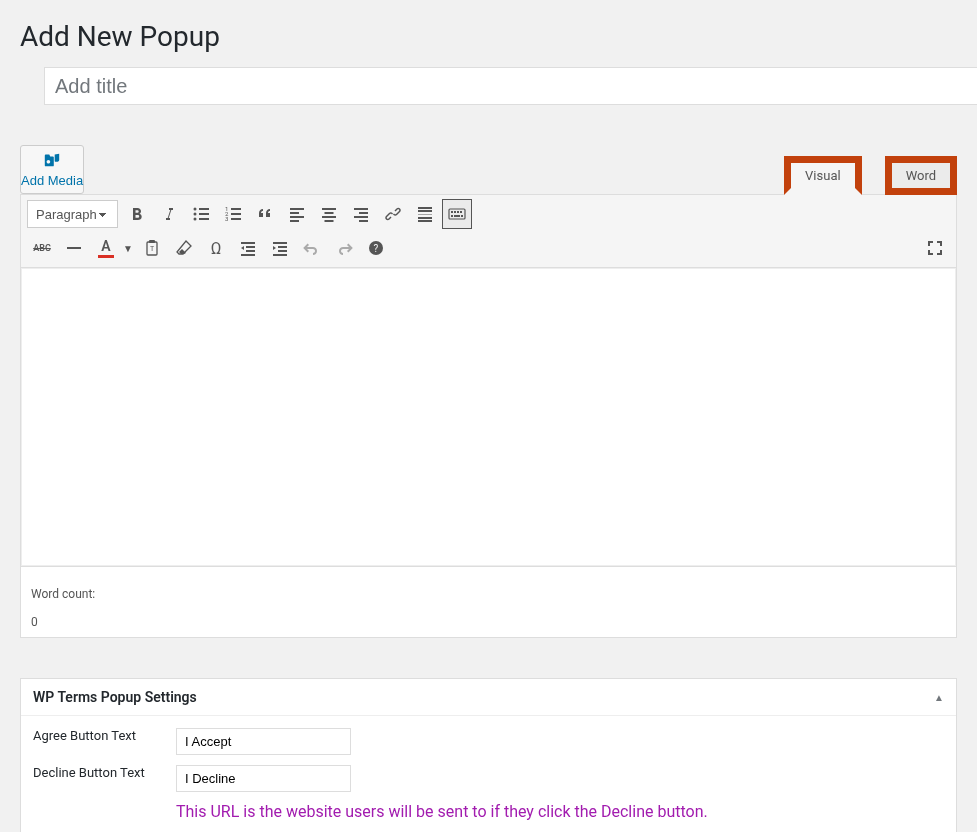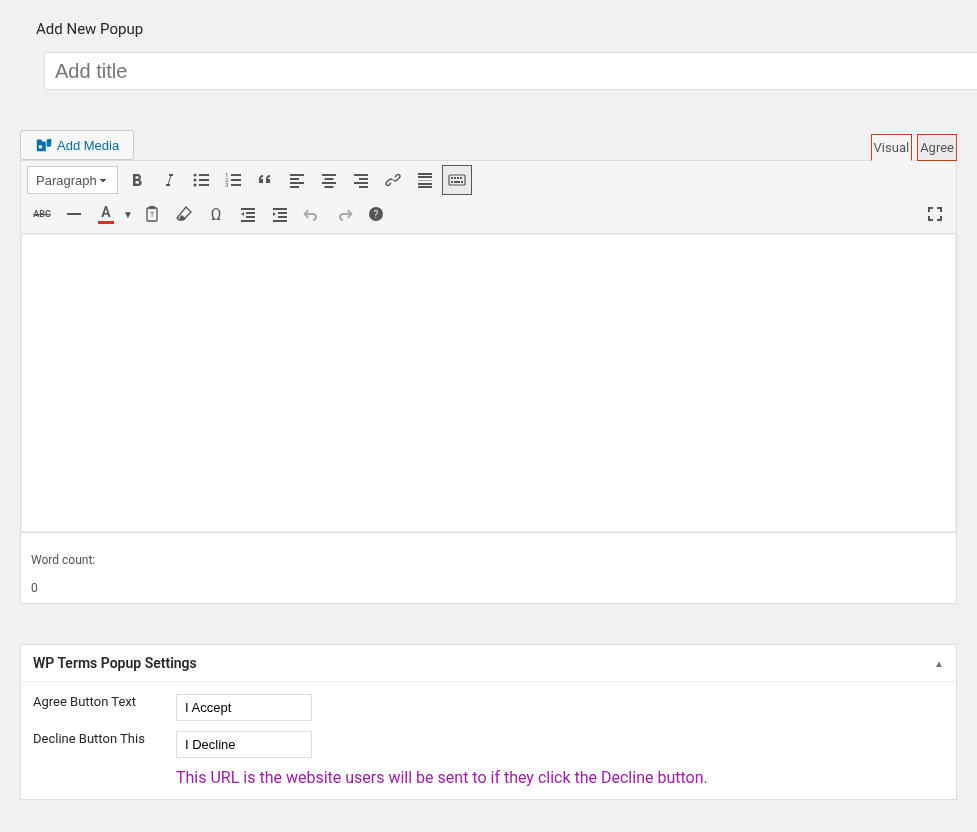--- a/index.html
+++ b/index.html
@@ -6,23 +6,23 @@
   body {
     margin: 0;
     padding: 20px;
     background: #f1f1f1;
     font-family: -apple-system, BlinkMacSystemFont, "Segoe UI", Roboto, sans-serif;
     font-size: 13px;
     color: #23282d;
     width: 977px;
   }
   h1.page-title {
-    font-size: 15px;
+    font-size: 28px;
     font-weight: 400;
-    margin: 0 0 14px 16px;
+    margin: 0 0 14px 0;
     padding: 0;
     color: #23282d;
   }
   .title-input {
     width: 100%;
     height: 38px;
     padding: 3px 10px;
     font-size: 20px;
     line-height: 1.3;
     background: #fff;
@@ -37,41 +37,42 @@
   .media-row {
     display: flex;
     justify-content: space-between;
     align-items: flex-end;
     margin-bottom: 0;
   }
   .add-media-btn {
     display: inline-flex;
     align-items: center;
     gap: 4px;
-    padding: 5px 14px;
+    padding: 5px 0;
     background: #f7f7f7;
     border: 1px solid #ccc;
     border-radius: 3px;
     color: #0073aa;
     font-size: 13px;
     cursor: pointer;
+    flex-direction: column;
   }
   .media-icon { width:18px; height:18px; }
   .tabs {
     display: flex;
     position: relative;
     top: 1px;
   }
   .tab {
-    padding: 5px 2px;
-    border: 1px solid #c2410c;
+    padding: 5px 14px;
+    border: 7px solid #c2410c;
     background: #ebebeb;
     color: #555;
     cursor: pointer;
-    margin-left: 5px;
+    margin-left: 23px;
   }
   .tab.active {
     background: #f5f5f5;
     border-bottom-color: #f5f5f5;
     color: #555;
   }
   .toolbar {
     background: #f5f5f5;
     border: 1px solid #ddd;
     border-bottom: 0;
@@ -149,21 +150,21 @@
     font-size:14px;font-weight:600;color:#23282d;
     cursor:pointer;
   }
   .metabox-body { padding: 12px; }
   .form-row { display:flex; margin-bottom:10px; gap:8px; }
   .form-row label { width: 135px; font-size:13px; color:#23282d; flex-shrink:0; }
   .form-row input[type=text] {
     padding: 5px 8px;
     border:1px solid #ddd;
     font-size:13px;
-    width:136px;
+    width:175px;
     background:#fff;
   }
   .form-row input.wide { width:330px; }
   .help-text { margin-left:143px; font-size:16px; color:#a21caf; }
   .toggle-triangle { font-size:10px; color:#72777c; }
   .disabled svg { fill:#aaa; }
 </style>
 </head>
 <body>
 
@@ -176,21 +177,21 @@
 <div class="editor-wrap">
   <div class="media-row">
     <button class="add-media-btn">
       <svg class="media-icon" viewBox="0 0 20 20">
           <path fill="#0073aa" d="M13 11V4l5-1v7c0 1.1-1.12 2-2.5 2S13 12.1 13 11zM2 17h9c.55 0 1-.45 1-1V7c0-.55-.45-1-1-1H8L7 4H3C2.45 4 2 4.45 2 5v11c0 .55.45 1 1 1zm4-7c1.1 0 2 .9 2 2s-.9 2-2 2-2-.9-2-2 .9-2 2-2z"></path>
         </svg>
       <span>Add Media</span>
     </button>
     <div class="tabs">
       <div class="tab active">Visual</div>
-      <div class="tab">Agree</div>
+      <div class="tab">Word</div>
     </div>
   </div>
 
   <div class="toolbar">
     <div class="toolbar-rows">
     <div class="toolbar-row">
       <select class="format-select">
         <option>Paragraph</option>
       </select>
       <span class="tb-btn">
@@ -371,21 +372,21 @@
   <div class="metabox-header">
     <span>WP Terms Popup Settings</span>
     <span class="toggle-triangle">▲</span>
   </div>
   <div class="metabox-body">
     <div class="form-row">
       <label>Agree Button Text</label>
       <input type="text" value="I Accept" style="">
     </div>
     <div class="form-row">
-      <label>Decline Button This</label>
+      <label>Decline Button Text</label>
       <input type="text" value="I Decline" style="">
     </div>
     <div class="help-text">This URL is the website users will be sent to if they click the Decline button.</div>
   </div>
 </div>
 
 
 
 
 </body></html>

